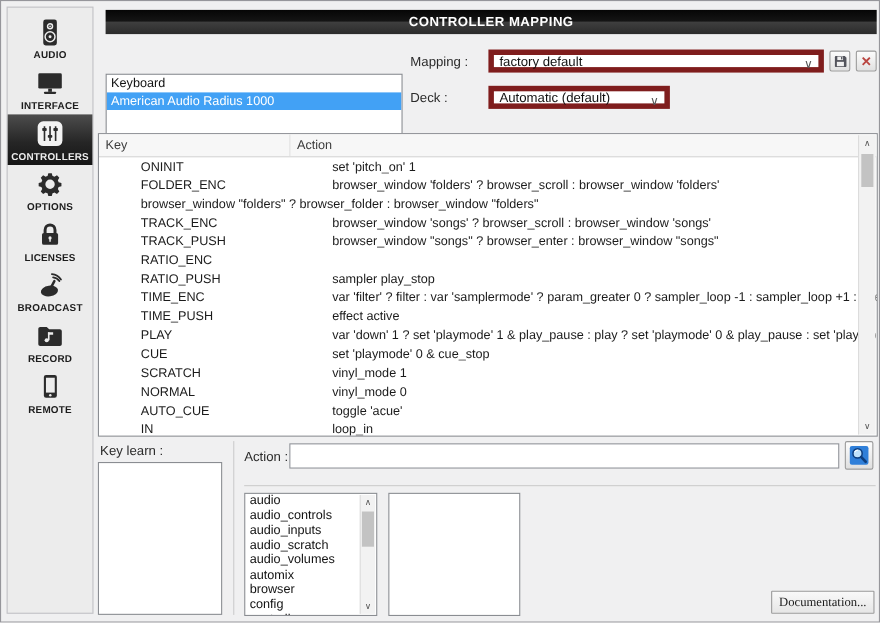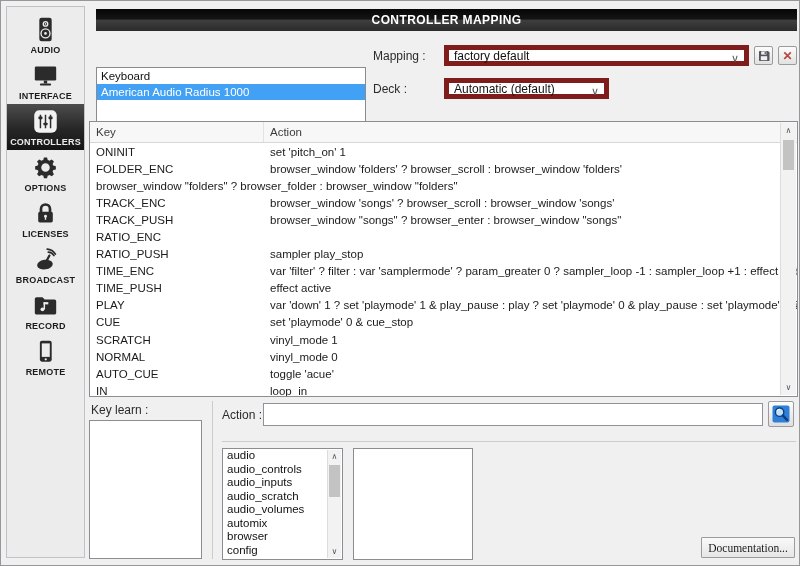--- a/index.html
+++ b/index.html
@@ -25,21 +25,21 @@
   .combo{position:absolute;height:21px;background:#fff;border:5px solid #7f1d1d;box-sizing:border-box;font-size:12px;color:#111;display:flex;align-items:center;padding-left:5px;cursor:pointer;}
   .combo .chev{position:absolute;right:5px;top:2px;font-size:11px;color:#555;}
   .sq-btn{position:absolute;width:19px;height:19px;background:linear-gradient(#fcfcfc,#e1e1e1);border:1px solid #9b9b9b;border-radius:2px;box-sizing:border-box;display:flex;align-items:center;justify-content:center;cursor:pointer;padding:0;}
   .xglyph{color:#b9443f;font-size:12px;font-weight:bold;line-height:1;}
 
   
   .maptable{position:absolute;left:88px;top:120px;width:709px;height:276px;background:#fff;border:1px solid #8a8d92;box-sizing:border-box;overflow:hidden;}
   .thead{display:flex;height:20px;background:#f7f7f7;border-bottom:1px solid #d6d6d6;align-items:center;font-size:11.5px;color:#3c3c3c;}
   .th-key{width:174px;padding-left:6px;box-sizing:border-box;border-right:1px solid #e2e2e2;height:100%;display:flex;align-items:center;}
   .th-act{flex:1;padding-left:6px;display:flex;align-items:center;height:100%;}
-  .trow{display:flex;height:17.1px;align-items:center;font-size:11.5px;color:#1b1b1b;}
+  .trow{display:flex;height:17.1px;align-items:center;font-size:11.5px;color:#1b1b1b;margin-left:32px;}
   .td-key{width:174px;padding-left:6px;box-sizing:border-box;white-space:nowrap;}
   .td-act{flex:1;white-space:nowrap;overflow:hidden;padding-left:6px;padding-right:18px;}
   .vscroll{position:absolute;top:1px;right:1px;bottom:1px;width:15px;background:#f2f2f2;border-left:1px solid #dcdcdc;}
   .varrow{position:absolute;left:0;width:15px;height:15px;display:flex;align-items:center;justify-content:center;font-size:8px;color:#555;cursor:pointer;}
   .vthumb{position:absolute;left:2px;width:11px;background:#c3c3c3;cursor:pointer;}
 
   
   .keylearn-box{position:absolute;left:88px;top:419px;width:113px;height:139px;background:#fff;border:1px solid #8a8d92;box-sizing:border-box;}
   .vdivider{position:absolute;left:211px;top:400px;width:1px;height:158px;background:#cccccc;}
   .hdivider{position:absolute;left:221px;top:440px;width:574px;height:1px;background:#cccccc;}

